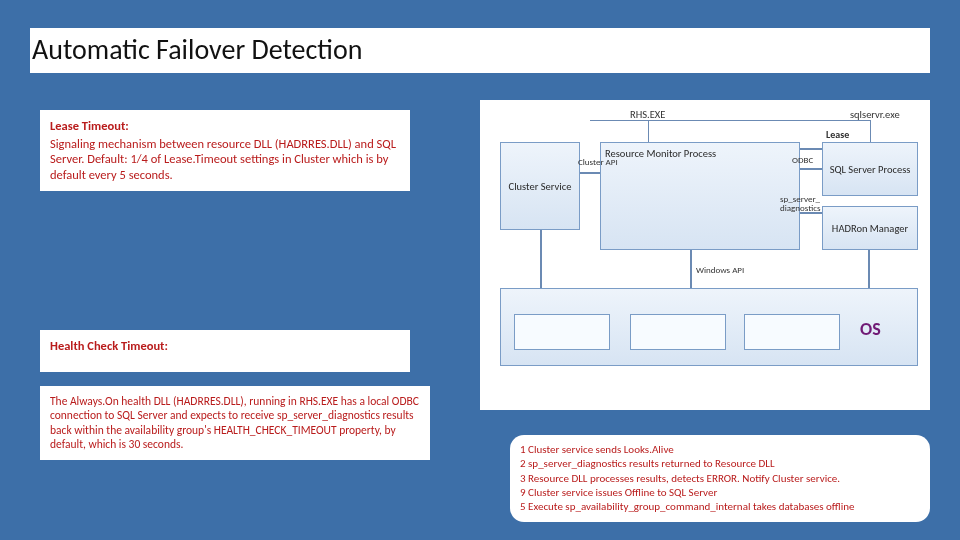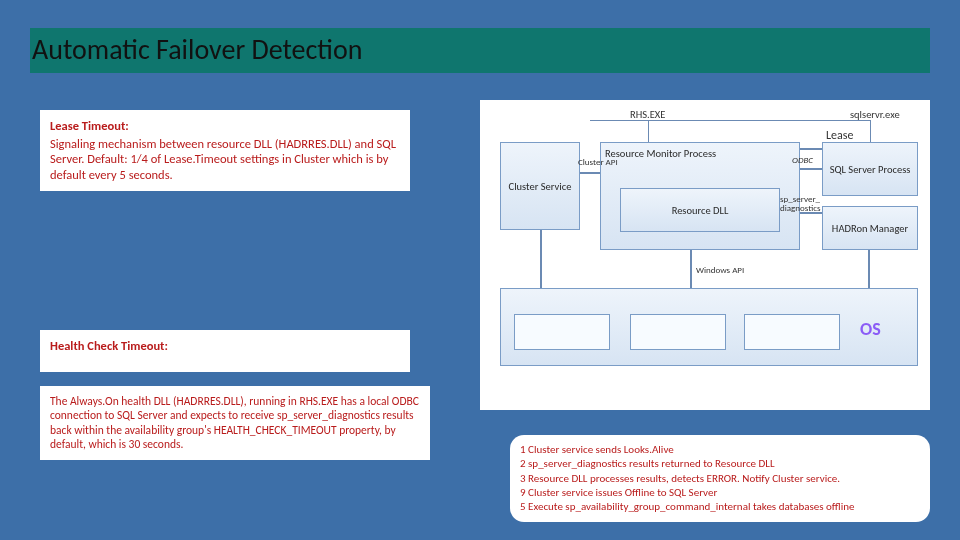--- a/index.html
+++ b/index.html
@@ -4,21 +4,21 @@
 <style>
   * { margin: 0; padding: 0; box-sizing: border-box; }
   html, body { width: 960px; height: 540px; font-family: Calibri, Arial, sans-serif; }
   body { background: #3d6fa8; position: relative; }
 
   .title {
     position: absolute;
     top: 28px;
     left: 30px;
     right: 30px;
-    background: #0f766e;
+    background: #ffffff;
     padding: 4px 2px 6px 2px;
     font-size: 28px;
     font-weight: 400;
     color: #111;
   }
 
   .card {
     position: absolute;
     background: #fff;
     padding: 8px 10px;
@@ -103,44 +103,43 @@
 
   <div class="conn" style="left:168px; top:20px; width:1px; height:22px;"></div>
   <div class="conn" style="left:390px; top:20px; width:1px; height:22px;"></div>
 
   <div class="dbox" style="left:20px; top:42px; width:80px; height:88px;">Cluster Service</div>
 
   <div class="dbox" style="left:120px; top:42px; width:200px; height:108px; align-items:flex-start; justify-content:flex-start; padding:4px;">
     <span>Resource Monitor Process</span>
   </div>
 
-  <div class="dbox" style="left:140px; top:88px; width:160px; height:44px;">Resource DLL</div>
 
   <div class="dbox" style="left:342px; top:42px; width:96px; height:54px;">SQL Server Process</div>
 
   <div class="dbox" style="left:342px; top:106px; width:96px; height:44px;">HADRon Manager</div>
 
   <div class="conn" style="left:100px; top:72px; width:20px; height:2px;"></div>
   <div class="dlabel" style="left:98px; top:56px; font-size:9px;">Cluster API</div>
 
   <div class="conn" style="left:320px; top:48px; width:22px; height:2px;"></div>
-  <div class="dlabel" style="left:346px; top:28px; font-size:12px;">Lease</div>
+  <div class="dlabel" style="left:346px; top:28px; font-size:10px;font-weight:bold;">Lease</div>
 
   <div class="conn" style="left:320px; top:68px; width:22px; height:2px;"></div>
-  <div class="dlabel" style="left:312px; top:54px; font-size:9px;font-style:italic;">ODBC</div>
+  <div class="dlabel" style="left:312px; top:54px; font-size:9px;">ODBC</div>
 
   <div class="conn" style="left:320px; top:112px; width:22px; height:2px;"></div>
   <div class="dlabel" style="left:300px; top:94px; font-size:9px; white-space:pre; line-height:1.05;">sp_server_
 diagnostics</div>
 
   <div class="conn" style="left:210px; top:150px; width:2px; height:38px;"></div>
   <div class="dlabel" style="left:216px; top:164px; font-size:9px;">Windows API</div>
 
   <div class="osbox" style="left:20px; top:188px; width:418px; height:78px;"></div>
-  <div class="dlabel" style="left:380px; top:218px; font-size:18px; font-weight:600; color:#8b5cf6;">OS</div>
+  <div class="dlabel" style="left:380px; top:218px; font-size:18px; font-weight:600; color:#701a75;">OS</div>
 
   <div class="conn" style="left:60px; top:130px; width:2px; height:58px;"></div>
 
   <div class="conn" style="left:388px; top:150px; width:2px; height:38px;"></div>
 
   <div class="dbox" style="left:34px; top:214px; width:96px; height:36px; background:#f7fbff;"></div>
   <div class="dbox" style="left:150px; top:214px; width:96px; height:36px; background:#f7fbff;"></div>
   <div class="dbox" style="left:264px; top:214px; width:96px; height:36px; background:#f7fbff;"></div>
 
 </div>

